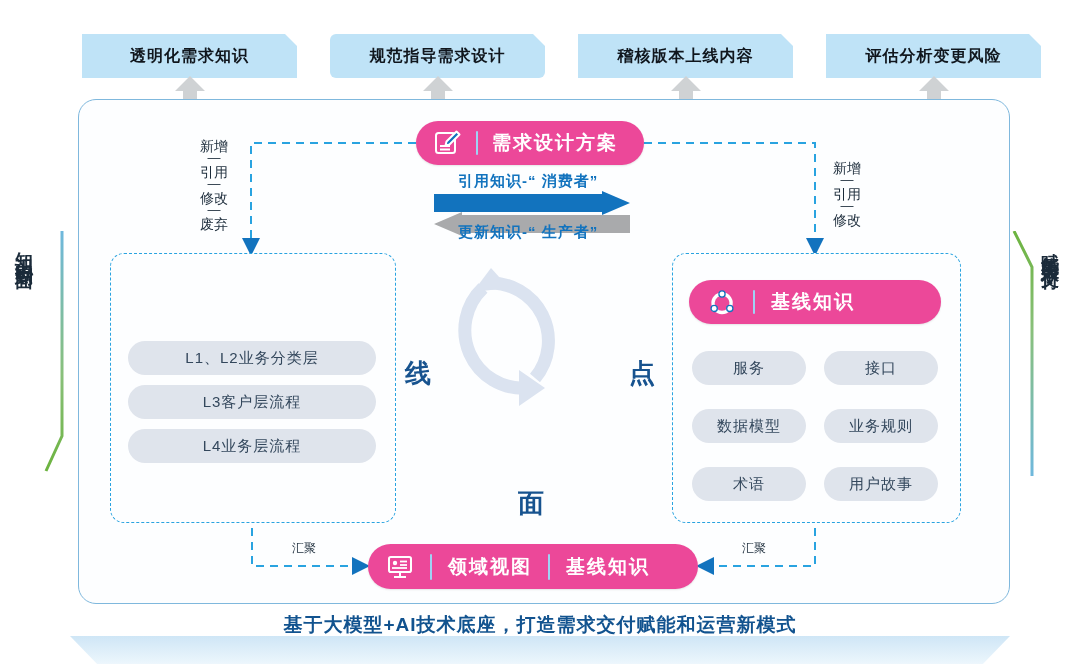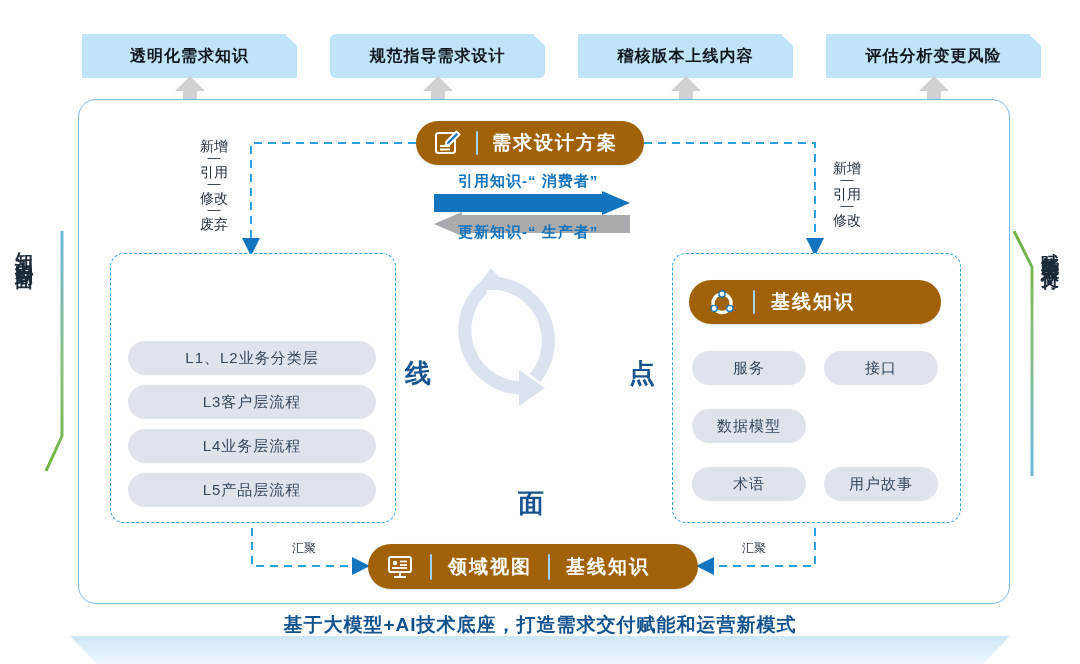--- a/index.html
+++ b/index.html
@@ -39,21 +39,21 @@
     position:absolute;
     font-size:18px;font-weight:bold;color:#1b2b3a;
     writing-mode:vertical-rl;text-orientation:upright;
     letter-spacing:4px;line-height:1.05;
   }
   .rail-left-text{left:14px;top:222px;}
   .rail-right-text{left:1040px;top:222px;}
 
   
   .pill{
-    position:absolute;background:#a16207;border-radius:999px;
+    position:absolute;background:#ec4899;border-radius:999px;
     display:flex;align-items:center;color:#fff;
     box-shadow:0 1px 2px rgba(0,0,0,.10);
   }
   .pill .pic{display:flex;align-items:center;justify-content:center;flex:none;}
   .pill .sep{width:2px;background:#9fd2f4;border-radius:2px;flex:none;}
   .pill .ttl{font-size:19px;font-weight:bold;letter-spacing:2px;white-space:nowrap;}
 
   .pill-plan{left:416px;top:105px;width:228px;height:44px;}
   .pill-plan .pic{width:30px;height:30px;margin-left:16px;}
   .pill-plan .sep{height:24px;margin:0 14px;}
@@ -253,41 +253,41 @@
       <polygon points="196,3 28,3 28,0 0,12 28,24 28,21 196,21" fill="#a9aaac"></polygon>
     </svg>
   </div>
   <div class="bandlabel" style="left:458px;top:207px;">更新知识-“ 生产者”</div>
 
   <div class="dashbox dashbox-left"></div>
 
   <div class="chip chip-wide" style="top:325px;">L1、L2业务分类层</div>
   <div class="chip chip-wide" style="top:369px;">L3客户层流程</div>
   <div class="chip chip-wide" style="top:413px;">L4业务层流程</div>
-  <div class="chip chip-wide" style="top:457px;">L5产品层流程</div>
 
   <div class="dashbox dashbox-right"></div>
   <div class="pill pill-base">
     <span class="pic">
       <svg width="28" height="28" viewBox="0 0 28 28">
         <path d="M14 6 A9 9 0 0 1 22.2 18.8" fill="none" stroke="#fff" stroke-width="3.4"></path>
         <path d="M20.5 21.8 A9 9 0 0 1 7.4 21.6" fill="none" stroke="#fff" stroke-width="3.4"></path>
         <path d="M5.8 18.6 A9 9 0 0 1 12.6 6.1" fill="none" stroke="#fff" stroke-width="3.4"></path>
         <circle cx="14" cy="6" r="3.1" fill="#fff" stroke="#1273be" stroke-width="1.3"></circle>
         <circle cx="21.8" cy="20.4" r="3.1" fill="#fff" stroke="#1273be" stroke-width="1.3"></circle>
         <circle cx="6.2" cy="20.4" r="3.1" fill="#fff" stroke="#1273be" stroke-width="1.3"></circle>
       </svg>
     </span>
     <span class="sep"></span>
     <span class="ttl">基线知识</span>
   </div>
 
   <div class="chip chip-sm col-a" style="top:335px;">服务</div>
   <div class="chip chip-sm col-b" style="top:335px;">接口</div>
   <div class="chip chip-sm col-a" style="top:393px;">数据模型</div>
+  <div class="chip chip-sm col-b" style="top:393px;">业务规则</div>
   <div class="chip chip-sm col-a" style="top:451px;font-family:Liberation Serif, serif;">术语</div>
   <div class="chip chip-sm col-b" style="top:451px;">用户故事</div>
 
   <svg class="abs" style="left:445px;top:250px;" width="175" height="220">
 
     <path d="M90,112 A58,58 0 0 0 42,17" fill="none" stroke="#dbe3f0" stroke-width="13" stroke-linecap="butt"></path>
     <polygon points="46,2 64,22 28,26" fill="#dbe3f0"></polygon>
 
     <path d="M38,22 A58,58 0 0 0 82,122" fill="none" stroke="#dbe3f0" stroke-width="13" stroke-linecap="butt"></path>
     <polygon points="100,122 74,140 74,104" fill="#dbe3f0"></polygon>

